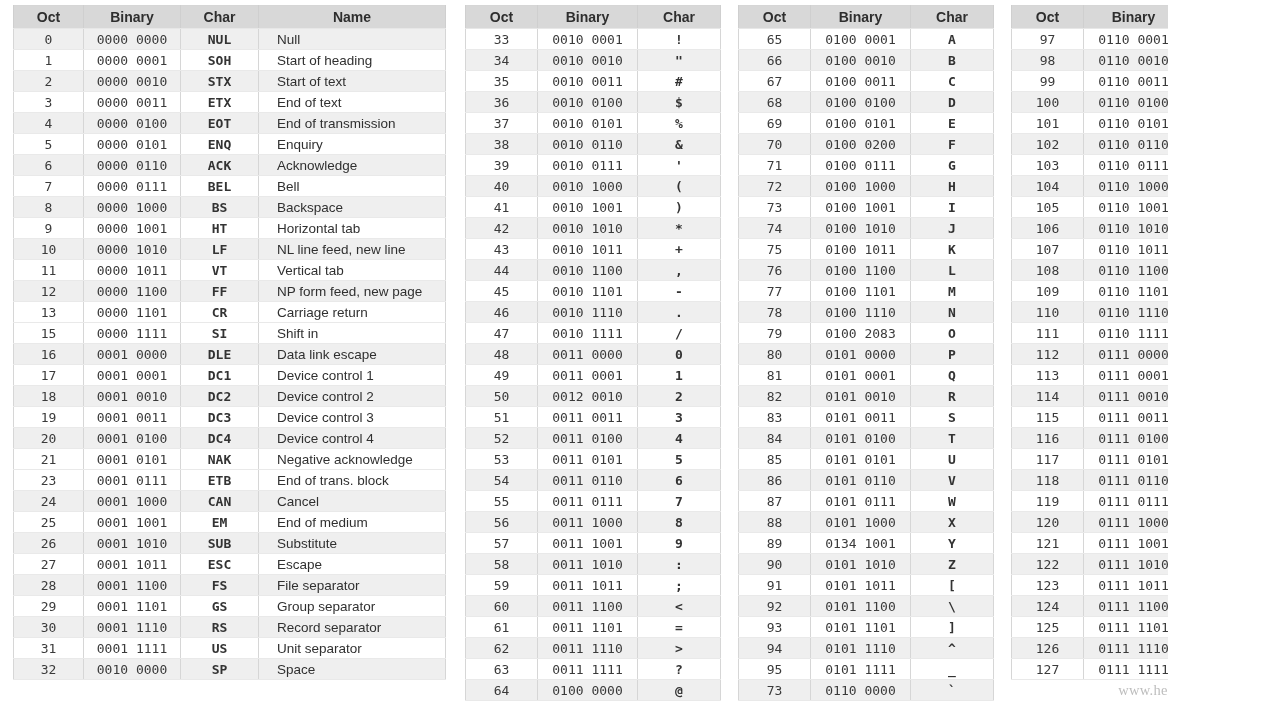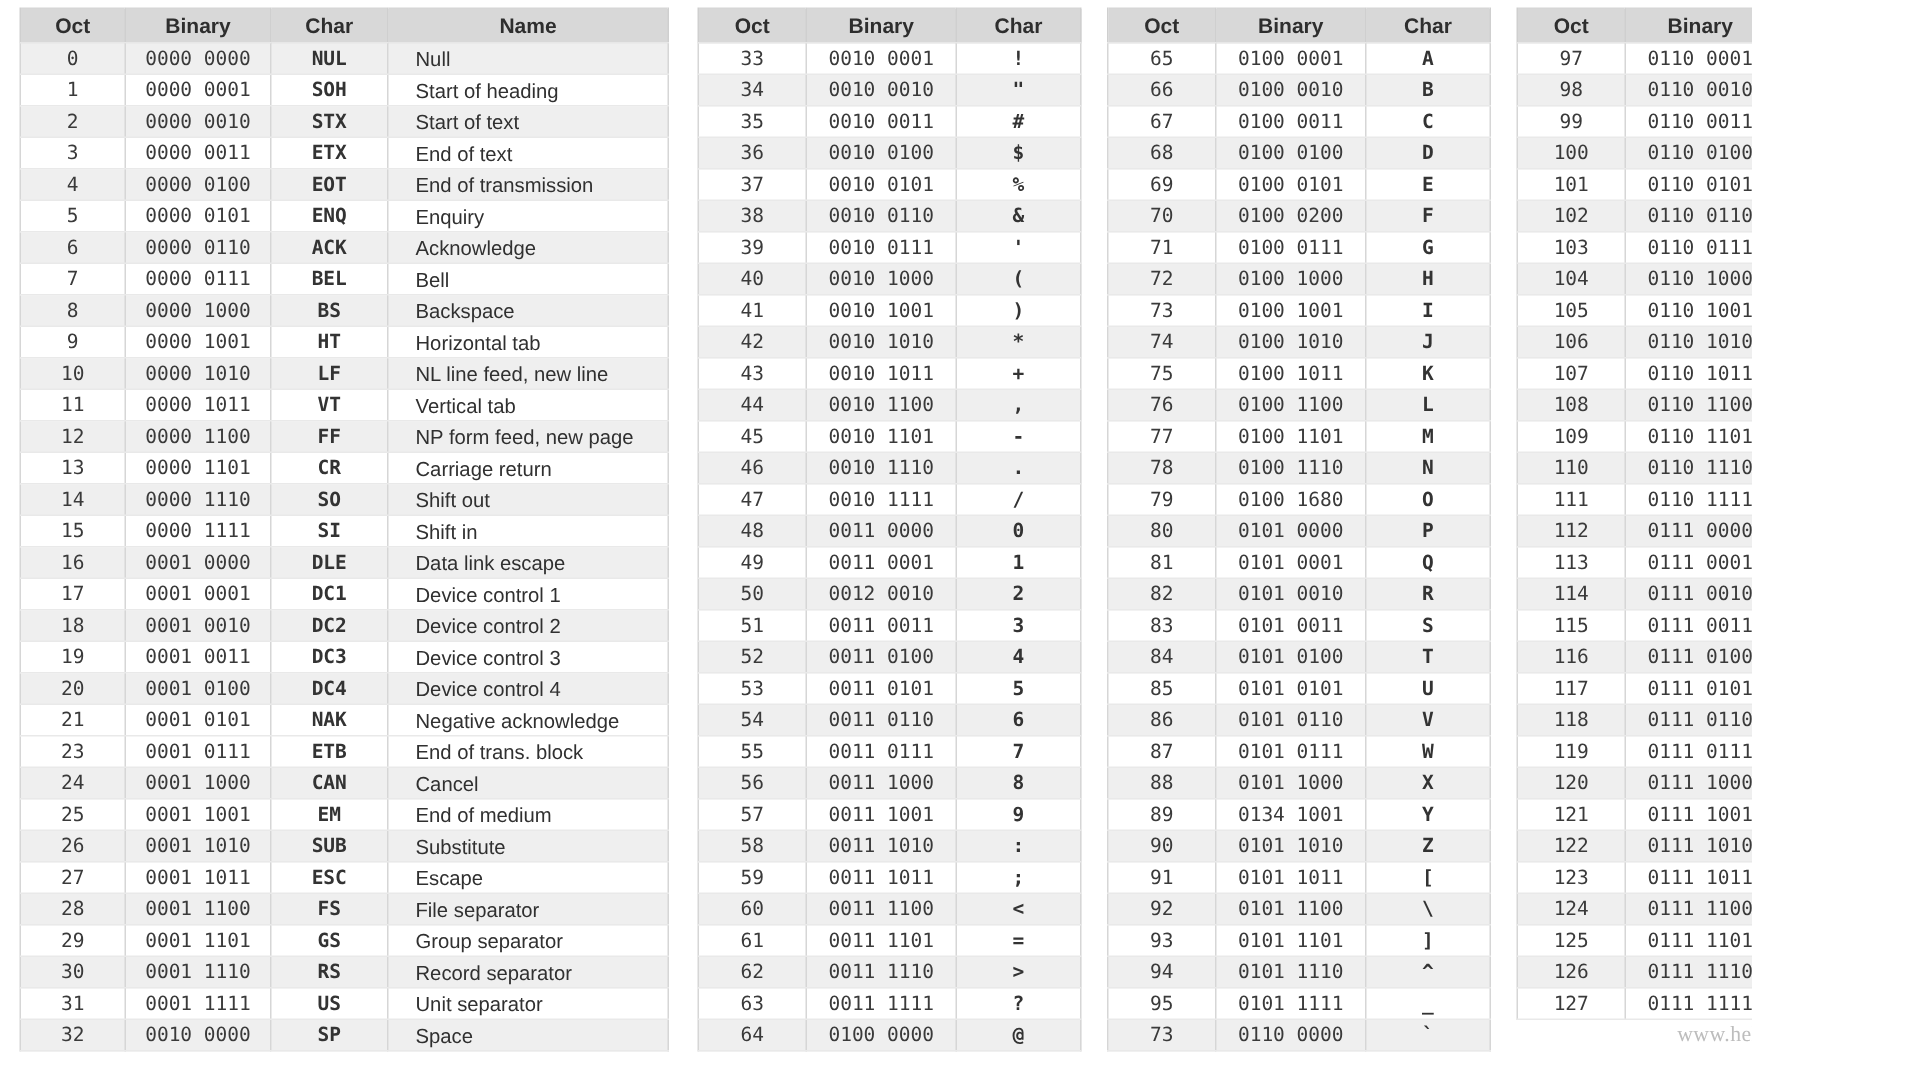--- a/index.html
+++ b/index.html
@@ -183,26 +183,20 @@
             <td class="c-bin">0000 1100</td>
             <td class="c-char">FF</td>
             <td class="c-name">NP form feed, new page</td>
           </tr>
           <tr>
             <td class="c-oct">13</td>
             <td class="c-bin">0000 1101</td>
             <td class="c-char">CR</td>
             <td class="c-name">Carriage return</td>
           </tr>
-          <tr class="stripe">
-            <td class="c-oct">14</td>
-            <td class="c-bin">0000 1110</td>
-            <td class="c-char">SO</td>
-            <td class="c-name">Shift out</td>
-          </tr>
           <tr>
             <td class="c-oct">15</td>
             <td class="c-bin">0000 1111</td>
             <td class="c-char">SI</td>
             <td class="c-name">Shift in</td>
           </tr>
           <tr class="stripe">
             <td class="c-oct">16</td>
             <td class="c-bin">0001 0000</td>
             <td class="c-char">DLE</td>
@@ -545,21 +539,21 @@
             <td class="c-bin">0100 1101</td>
             <td class="c-char">M</td>
           </tr>
           <tr class="stripe">
             <td class="c-oct">78</td>
             <td class="c-bin">0100 1110</td>
             <td class="c-char">N</td>
           </tr>
           <tr>
             <td class="c-oct">79</td>
-            <td class="c-bin">0100 1680</td>
+            <td class="c-bin">0100 2083</td>
             <td class="c-char">O</td>
           </tr>
           <tr class="stripe">
             <td class="c-oct">80</td>
             <td class="c-bin">0101 0000</td>
             <td class="c-char">P</td>
           </tr>
           <tr>
             <td class="c-oct">81</td>
             <td class="c-bin">0101 0001</td>

